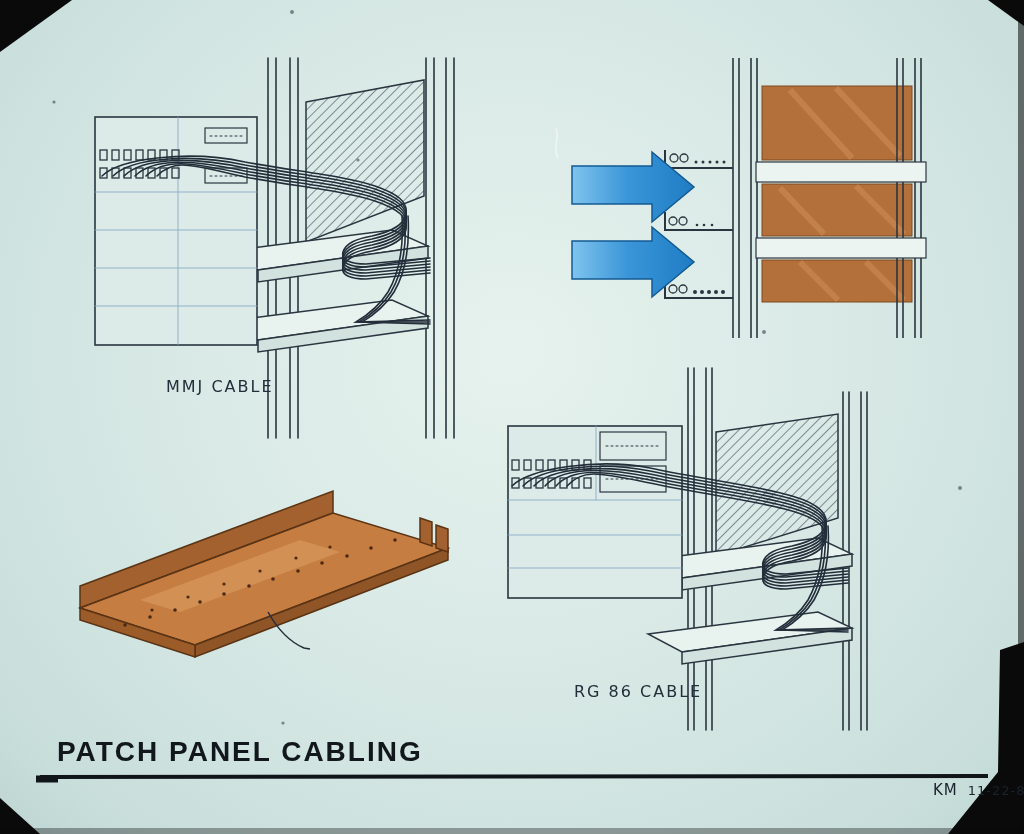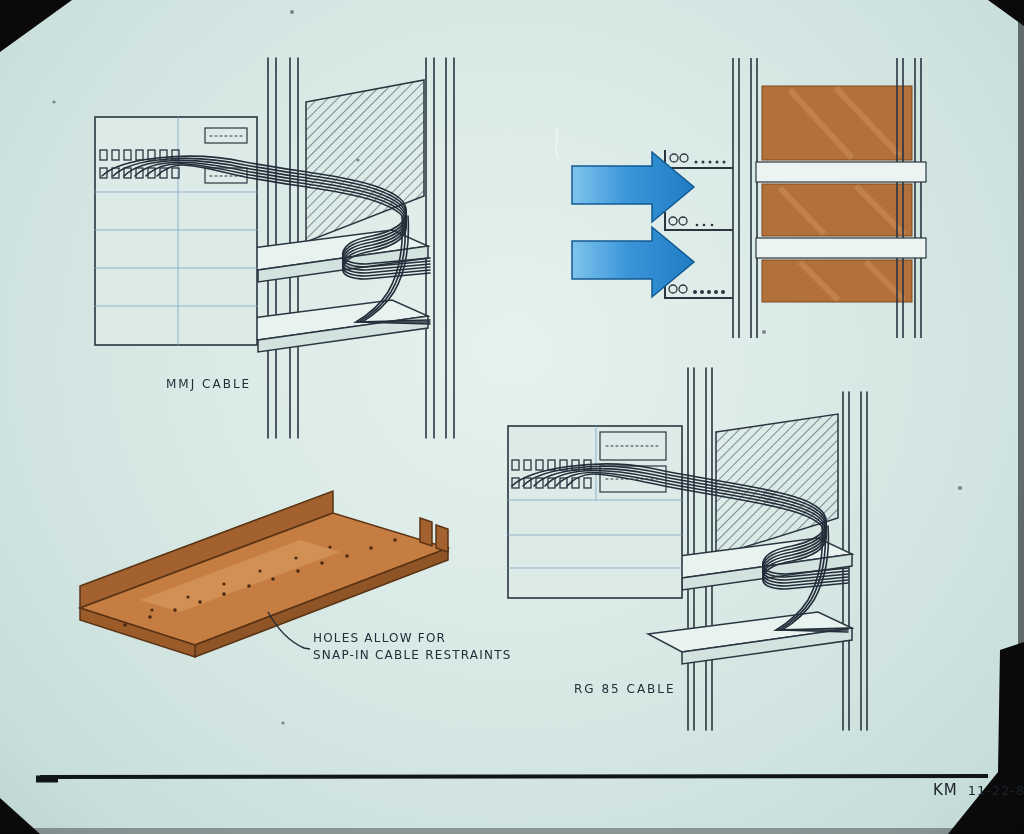--- a/index.html
+++ b/index.html
@@ -3,21 +3,21 @@
 <meta charset="utf-8">
 <style>
   html,body{margin:0;padding:0;background:#222;}
   .page{
     position:relative;width:1024px;height:834px;overflow:hidden;
     background:radial-gradient(ellipse at 50% 42%, #e6f2ee 0%, #d8e9e5 48%, #c8dedb 88%, #bdd4d2 100%);
     font-family:"DejaVu Sans", sans-serif;
   }
   .art{position:absolute;left:0;top:0;width:1024px;height:834px;}
   .label{
-    position:absolute;color:#222e3a;font-size:12px;letter-spacing:2px;
+    position:absolute;color:#222e3a;font-size:16px;letter-spacing:2px;
     font-family:"DejaVu Sans", sans-serif;white-space:nowrap;
   }
   .annot{position:absolute;color:#222e3a;font-size:12px;letter-spacing:1.2px;line-height:17px;white-space:nowrap;}
   .title{
     position:absolute;left:57px;top:736px;color:#12171d;font-weight:bold;
     font-size:28px;letter-spacing:2px;font-family:"Liberation Sans", sans-serif;
     transform:scaleY(1.02);white-space:nowrap;
   }
   .credit{
     position:absolute;left:933px;top:781px;display:flex;align-items:baseline;gap:10px;
@@ -291,26 +291,23 @@
       <polygon points="1024,0 988,0 1024,26"></polygon>
       <polygon points="1000,650 1024,642 1024,834 948,834 998,772"></polygon>
       <polygon points="0,834 0,798 40,834"></polygon>
       <rect x="1018" y="0" width="6" height="834" opacity="0.55"></rect>
       <rect x="0" y="828" width="1024" height="6" opacity="0.35"></rect>
     </g>
   </svg>
 
   <div class="label" style="left:166px;top:377px;">MMJ CABLE</div>
 
-  <div class="label" style="left:574px;top:682px;">RG 85 CABLE</div>
-
-  <div class="annot" style="left:313px;top:630px;">
-    <div>HOLES ALLOW FOR</div>
-    <div>SNAP-IN CABLE RESTRAINTS</div>
-  </div>
-
+  <div class="label" style="left:574px;top:682px;">RG 86 CABLE</div>
+
+
+  <div class="title">PATCH PANEL CABLING</div>
 
   <div class="credit">
     <span class="initials">KM</span>
     <span>11-22-85</span>
   </div>
 
 </div>
 
 </body></html>

